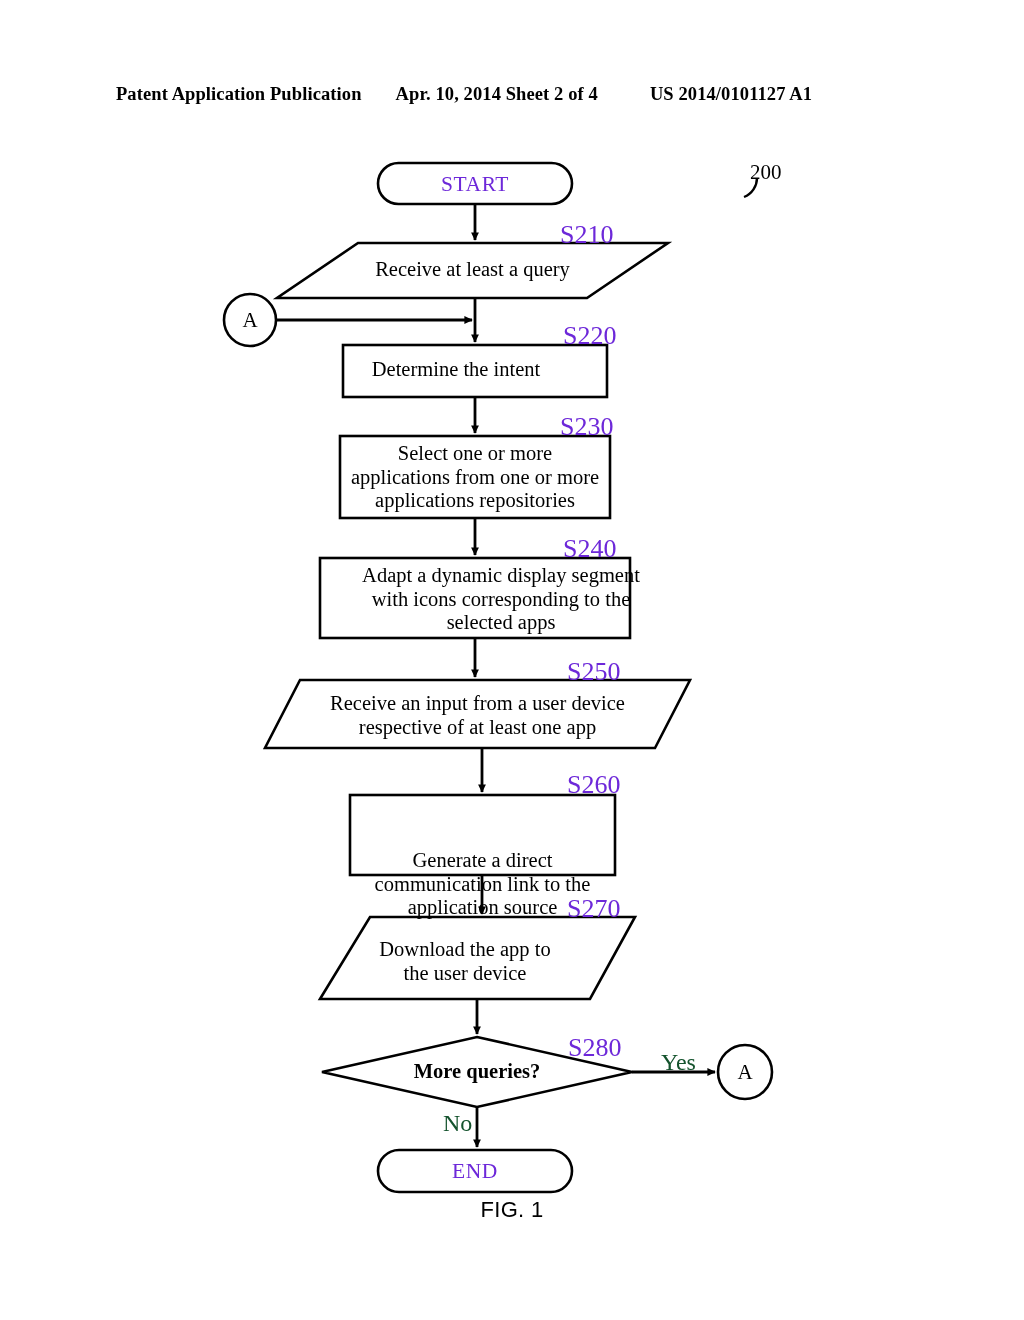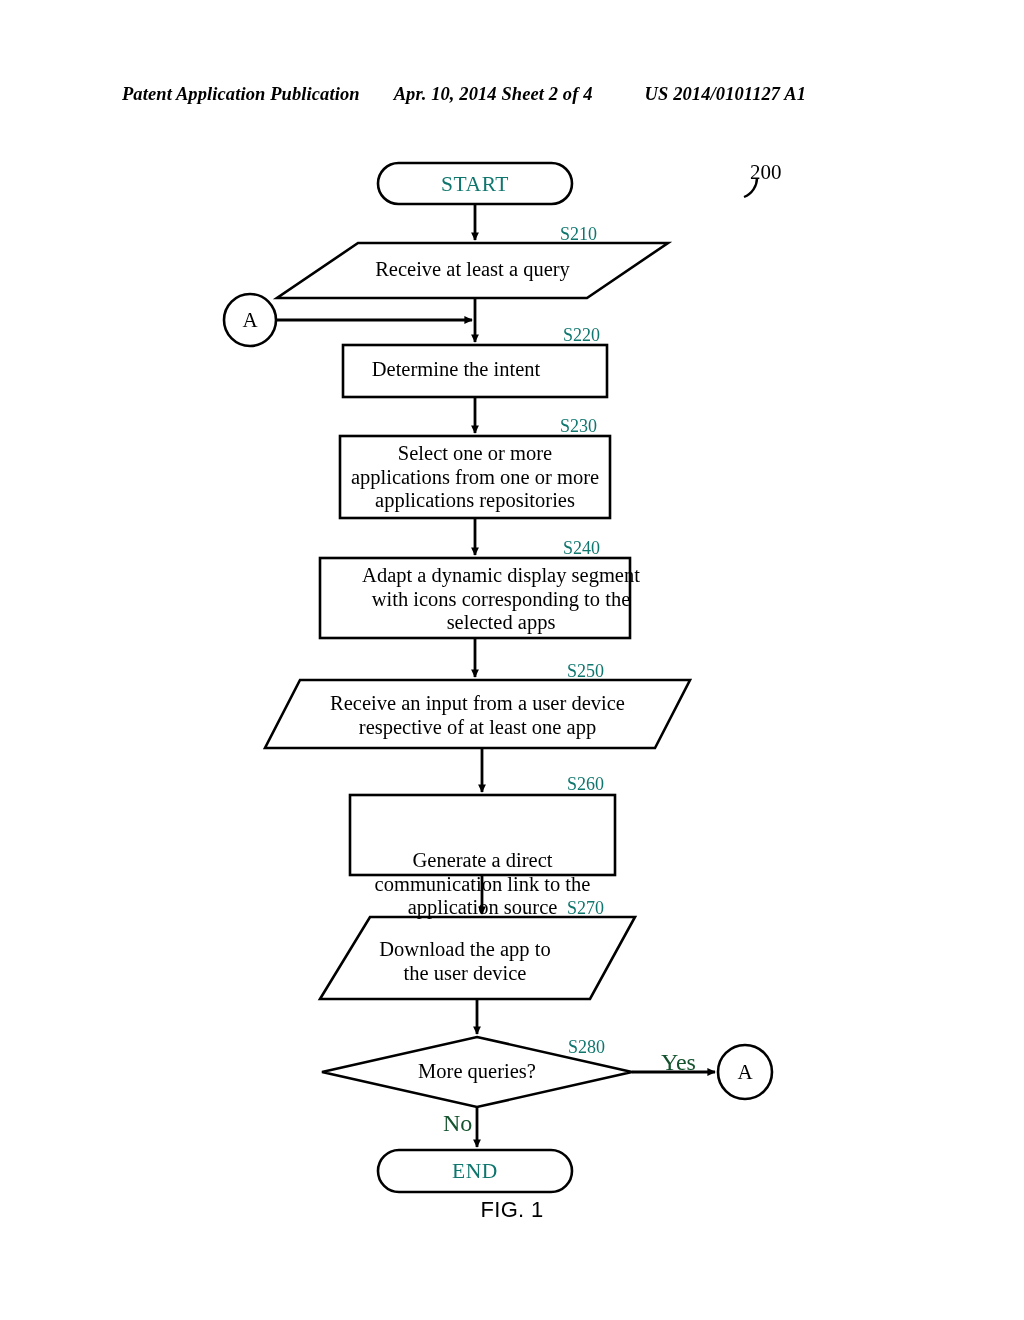--- a/index.html
+++ b/index.html
@@ -24,21 +24,20 @@
     width: 928px;
     height: 26px;
     display: flex;
     justify-content: center;
     align-items: baseline;
     font-family: "Liberation Serif", "DejaVu Serif", serif;
     font-weight: bold;
     font-size: 18.5px;
     letter-spacing: 0.1px;
     white-space: nowrap;
-    font-style: italic;
   }
   #page-header .hdr-pub { }
   #page-header .hdr-date { margin-left: 34px; }
   #page-header .hdr-docnum { margin-left: 52px; }
 
   
   #diagram {
     position: absolute;
     left: 0;
     top: 0;
@@ -56,23 +55,23 @@
     font-family: "Liberation Serif", "DejaVu Serif", serif;
     font-size: 20.5px;
     line-height: 23.5px;
     color: #000;
     pointer-events: none;
     white-space: pre-line;
   }
   .step-label {
     position: absolute;
     font-family: "Liberation Serif", "DejaVu Serif", serif;
-    font-size: 18px;
+    font-size: 26px;
     line-height: 21px;
-    color: #0f766e;
+    color: #6d28d9;
     white-space: nowrap;
   }
   .edge-label {
     position: absolute;
     font-family: "Liberation Serif", "DejaVu Serif", serif;
     font-size: 24px;
     line-height: 21px;
     color: #14532d;
     white-space: nowrap;
   }
@@ -88,21 +87,21 @@
     font-family: "Liberation Serif", "DejaVu Serif", serif;
     font-size: 21px;
     color: #000;
     text-align: center;
     white-space: nowrap;
   }
   .terminal-text {
     position: absolute;
     font-family: "Liberation Serif", "DejaVu Serif", serif;
     font-size: 21.5px;
-    color: #0f766e;
+    color: #6d28d9;
     text-align: center;
     letter-spacing: 0.6px;
     white-space: nowrap;
   }
   #figure-caption {
     position: absolute;
     left: 0;
     top: 1197px;
     width: 1024px;
     text-align: center;
@@ -199,21 +198,21 @@
   <div class="node-text" style="left:270px; top:692px; width:415px;">Receive an input from a user device
 respective of at least one app</div>
 
   <div class="node-text" style="left:344px; top:849px; width:277px;">Generate a direct
 communication link to the
 application source</div>
 
   <div class="node-text" style="left:325px; top:938px; width:280px;">Download the app to
 the user device</div>
 
-  <div class="node-text" style="left:352px; top:1060px; width:250px;">More queries?</div>
+  <div class="node-text" style="left:352px; top:1060px; width:250px;font-weight:bold;">More queries?</div>
 
   <div class="step-label" style="left:560px; top:224px;">S210</div>
 
   <div class="step-label" style="left:563px; top:325px;">S220</div>
 
   <div class="step-label" style="left:560px; top:416px;">S230</div>
 
   <div class="step-label" style="left:563px; top:538px;">S240</div>
 
   <div class="step-label" style="left:567px; top:661px;">S250</div>

